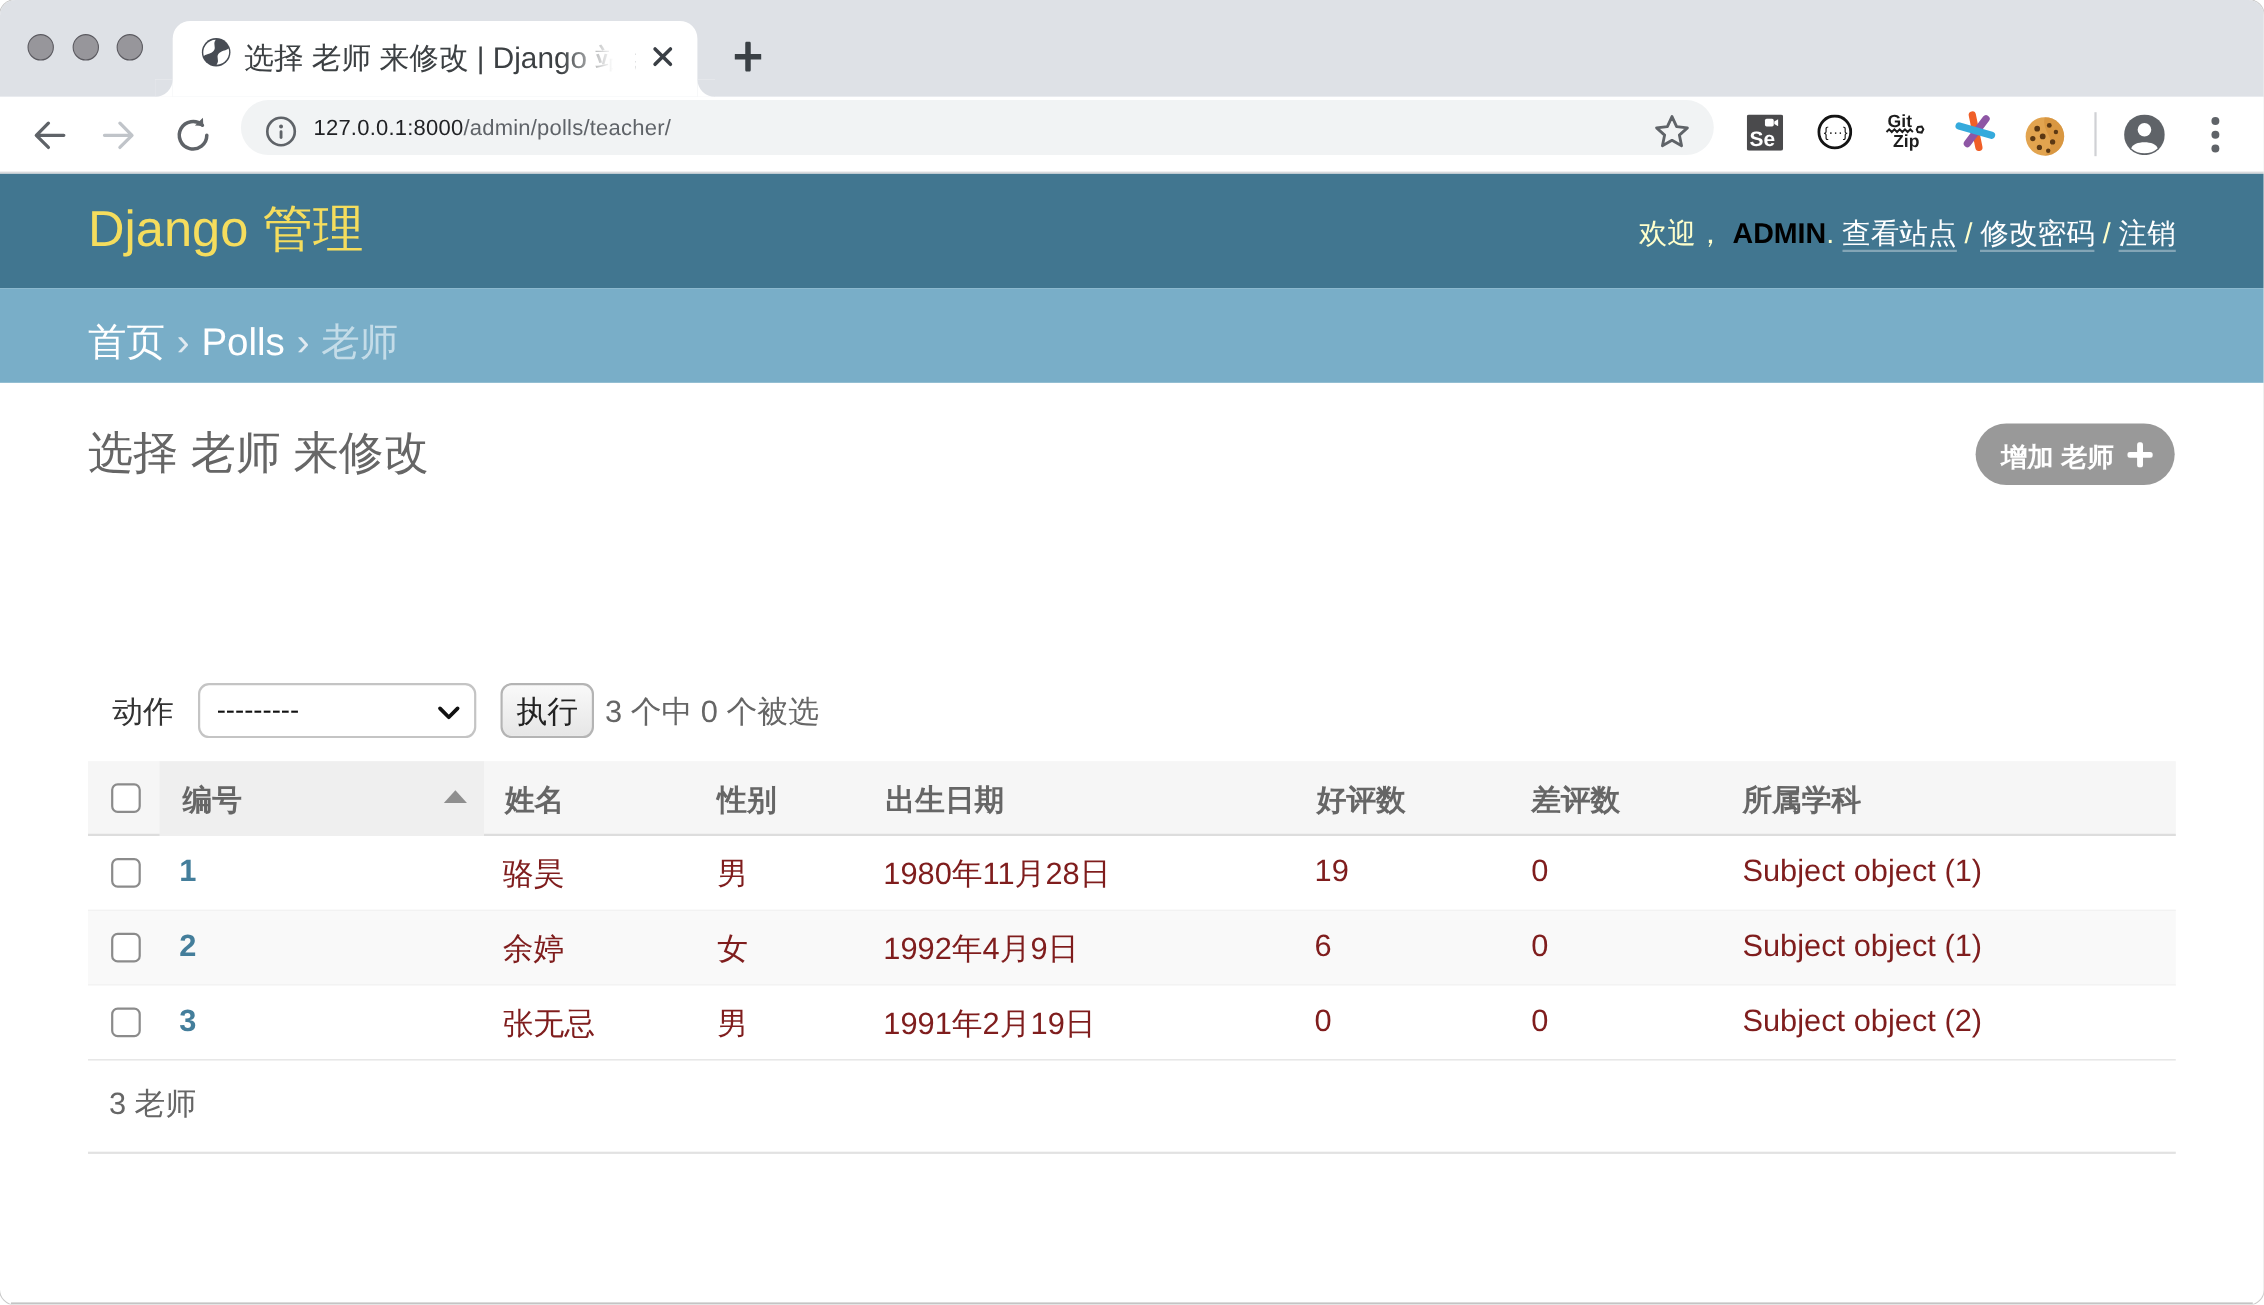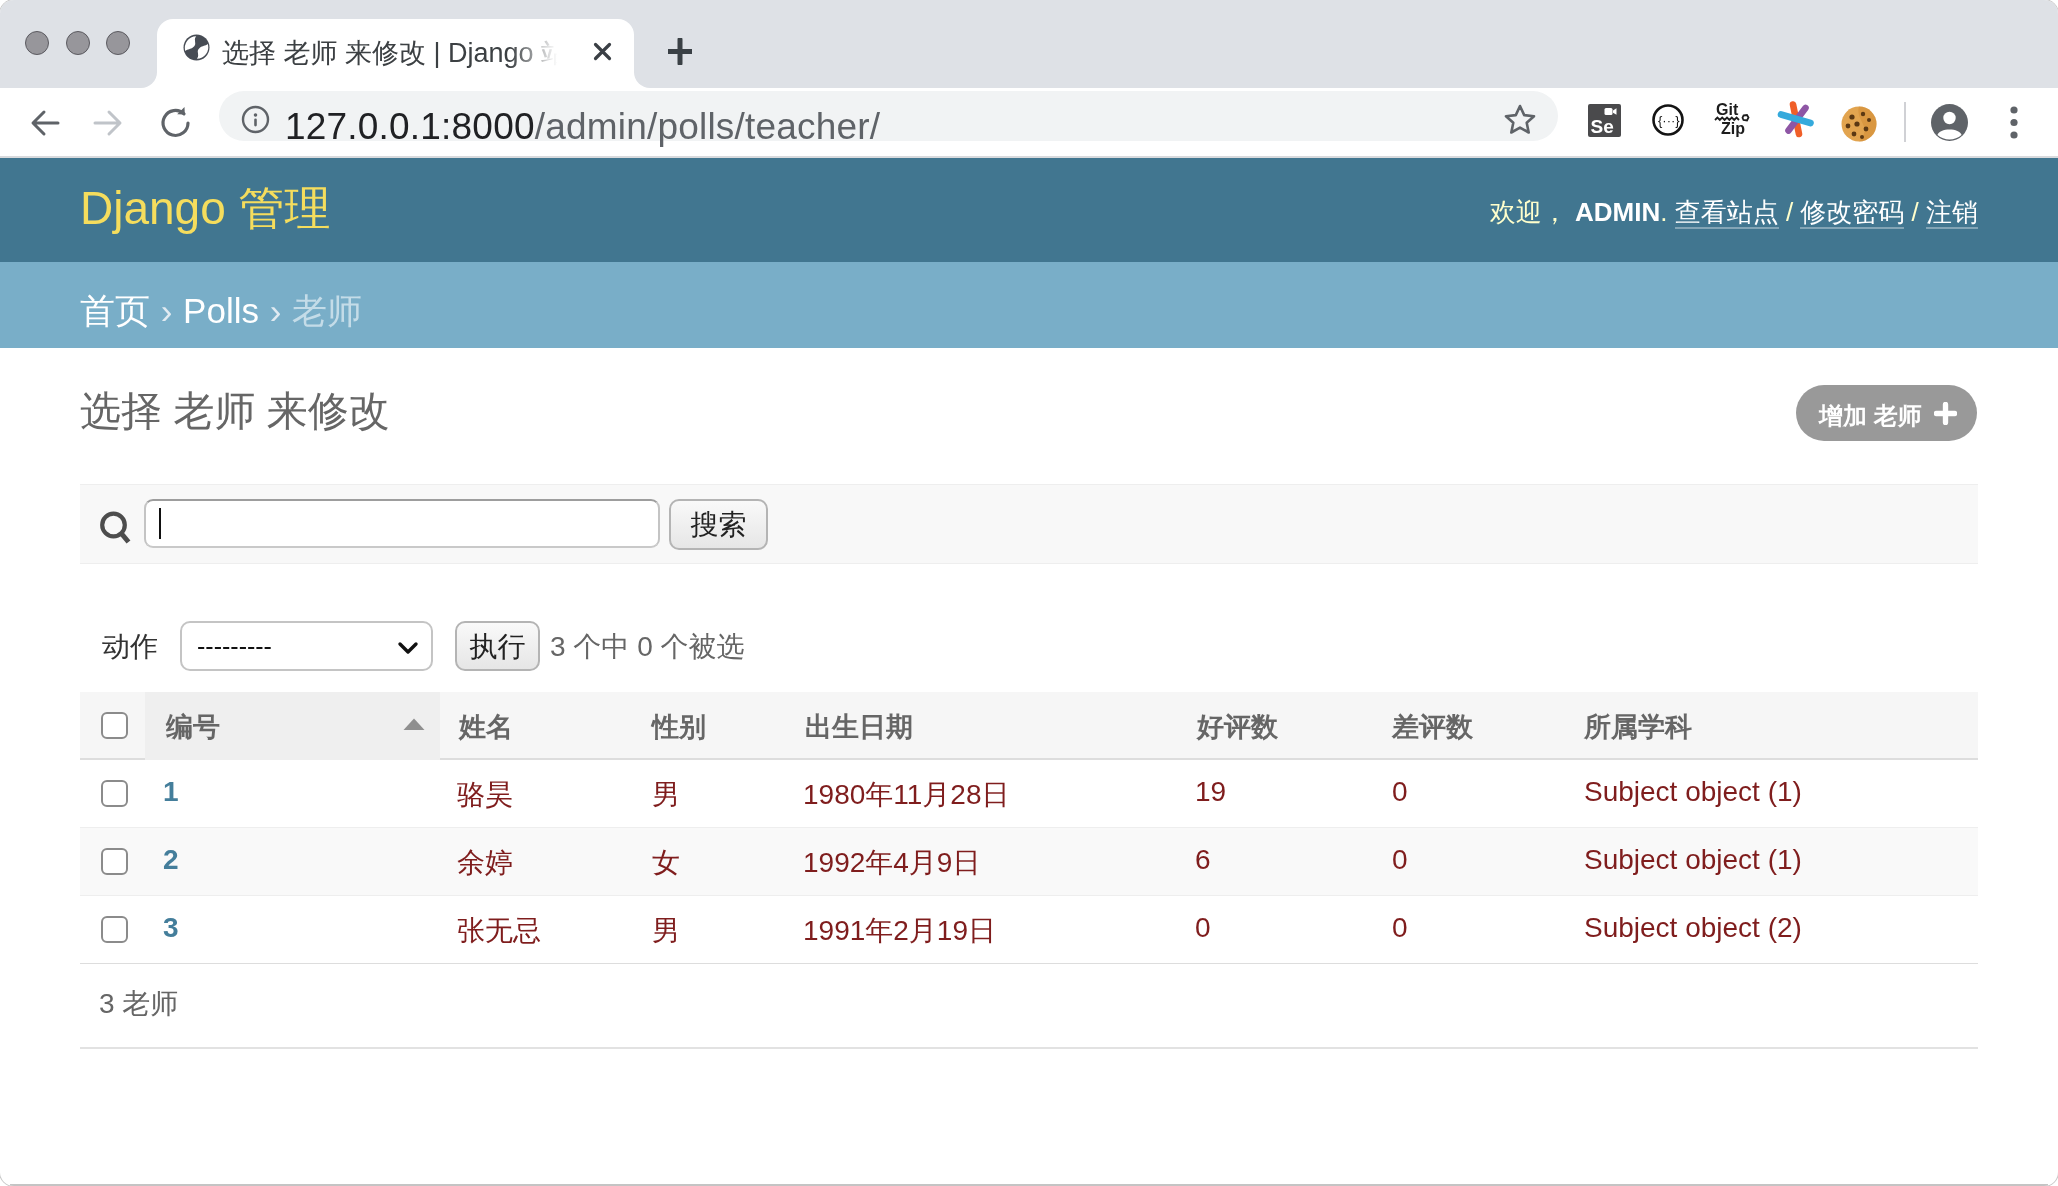--- a/index.html
+++ b/index.html
@@ -17,29 +17,29 @@
   .tabcurve2 { position:absolute; bottom:0; width:16px; height:16px; background:#fff; z-index:2; }
   .tabcurve2.l { left:-16px; }
   .tabcurve2.r { right:-16px; }
   #tabtitle { position:absolute; left:65px; top:16px; width:356px; font-size:27px; color:#3c4043; white-space:nowrap; overflow:hidden; }
   #tabfade { position:absolute; left:353px; top:8px; width:68px; height:56px; z-index:2; background:linear-gradient(90deg, rgba(255,255,255,0), #fff 70%); }
   #tabx { position:absolute; right:22px; top:23px; width:19px; height:19px; }
   #newtab { position:absolute; left:668px; top:38px; width:24px; height:27px; }
   
   #toolbar { position:absolute; left:0; top:88px; width:2058px; height:68px; background:#fff; }
   #omni { position:absolute; left:219px; top:3px; width:1339px; height:50px; background:#f1f3f4; border-radius:25px; }
-  #urltext { position:absolute; left:66px; top:15px; font-size:37px; color:#202124; letter-spacing:0.2px; }
+  #urltext { position:absolute; left:66px; top:15px; font-size:20px; color:#202124; letter-spacing:0.2px; }
   #urltext .path { color:#5f6368; }
   .icon { position:absolute; }
   #divider { position:absolute; left:0; top:156px; width:2058px; height:2px; background:#d8dadd; }
   
   #dj-header { position:absolute; left:0; top:158px; width:2058px; height:104px; background:#417690; }
   #branding { position:absolute; left:80px; top:20px; font-size:46px; font-weight:400; color:#f5dd5d;text-align:center; }
   #usertools { position:absolute; right:80px; top:37px; font-size:26px; color:#ffffcc; }
-  #usertools b { color:#ffffff; font-weight:bold; }
+  #usertools b { color:#000000; font-weight:bold; }
   #usertools a { color:#fff; text-decoration:none; border-bottom:2px solid rgba(255,255,255,0.35); }
   
   #crumbs { position:absolute; left:0; top:262px; width:2058px; height:86px; background:#79aec8; }
   #crumbs .in { position:absolute; left:80px; top:26px; font-size:35px; color:#fff; }
   #crumbs .cur { color:#c4dce8; }
   #crumbs .sep { color:#e0eaf1; padding:0 1px; }
   
   #h1 { position:absolute; left:80px; top:384px; font-size:41px; font-weight:300; color:#666; }
   #addbtn { position:absolute; left:1796px; top:385px; width:181px; height:56px; background:#999; border-radius:28px; color:#fff; font-size:25px; font-weight:bold; letter-spacing:1px;text-decoration:underline; }
   #addbtn .t { position:absolute; left:23px; top:15px; font-size:24px; letter-spacing:0; }
@@ -171,30 +171,20 @@
   <div id="crumbs">
       <div class="in">首页 <span class="sep">›</span> Polls <span class="sep">›</span> <span class="cur">老师</span></div>
     </div>
   <div id="h1">选择 老师 来修改</div>
   <div id="addbtn">
       <span class="t">增加 老师</span>
       <svg width="23" height="23" viewBox="0 0 24 24">
         <path d="M12 2.5 V21.5 M2.5 12 H21.5" stroke="#fff" stroke-width="5.6" stroke-linecap="round"></path>
       </svg>
     </div>
-  <div id="searchbar">
-    <svg class="icon" style="left:17px;top:23px" width="40" height="40" viewBox="0 0 40 40">
-        <circle cx="16.5" cy="17" r="11.3" stroke="#4d4d4d" stroke-width="4.2" fill="none"></circle>
-        <path d="M24.8 26 L31.5 34" stroke="#4d4d4d" stroke-width="5" stroke-linecap="butt"></path>
-      </svg>
-    <div id="searchinput">
-        <div id="cursor"></div>
-      </div>
-    <div id="searchbtn">搜索</div>
-  </div>
   <div id="actions">
     <div id="actlabel">动作</div>
     <div id="actselect">
       <div class="dashes">---------</div>
       <svg style="position:absolute;right:12px;top:14px" width="22" height="22" viewBox="0 0 22 22">
           <path d="M3 7 L11 15 L19 7" stroke="#111" stroke-width="3.4" fill="none" stroke-linecap="round" stroke-linejoin="round"></path>
         </svg>
     </div>
     <div id="gobtn">执行</div>
     <div id="selcount">3 个中 0 个被选</div>

